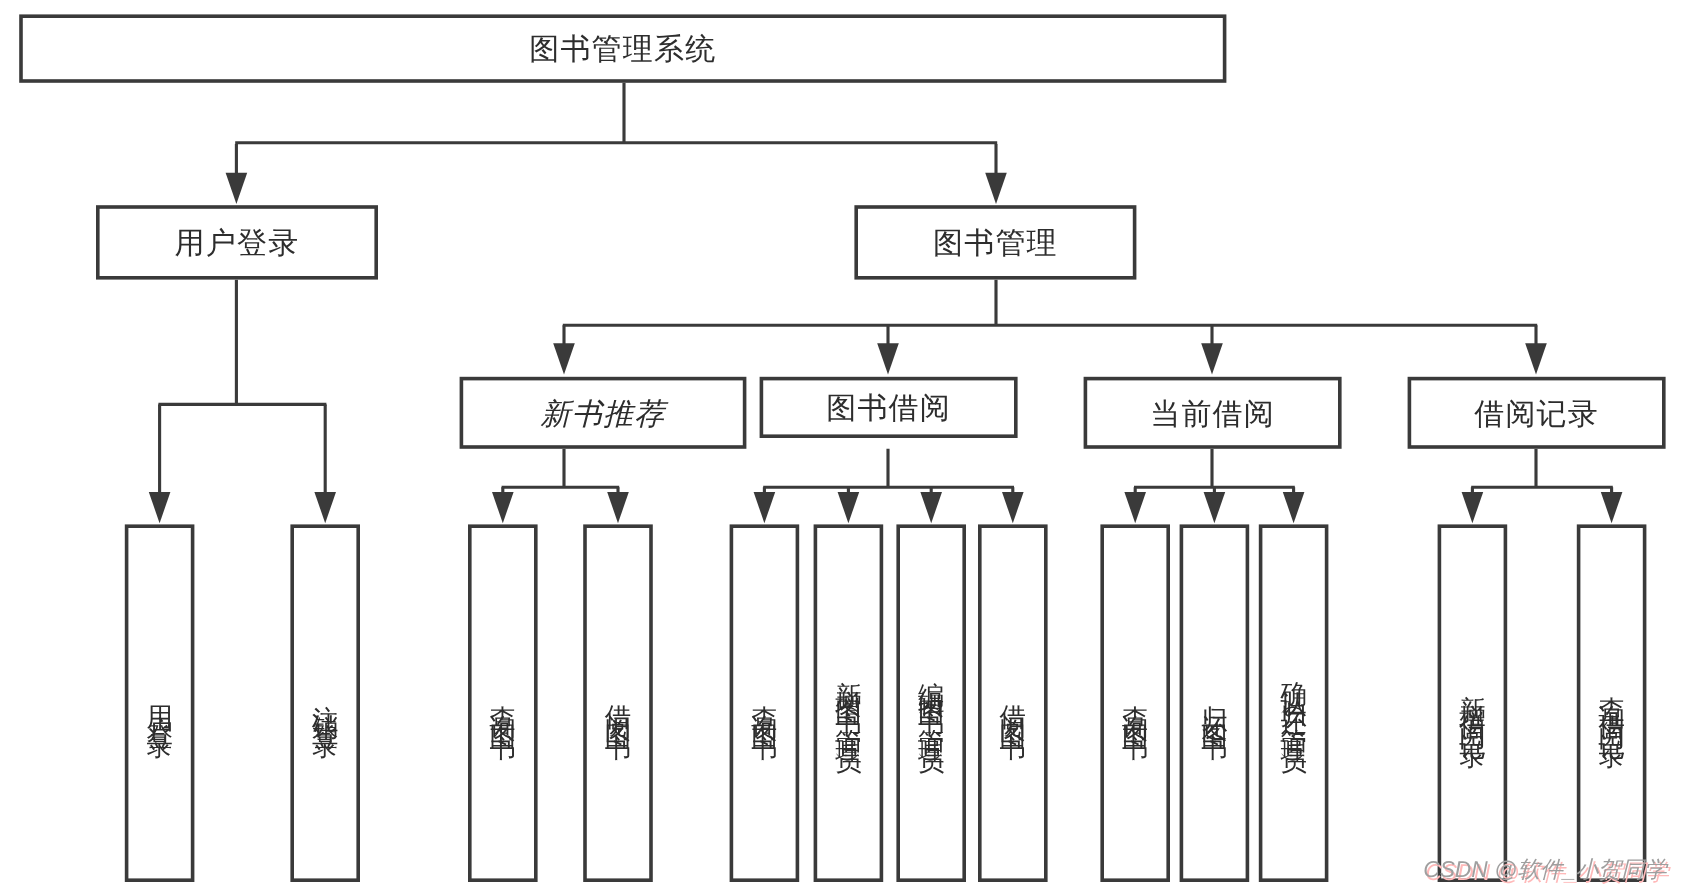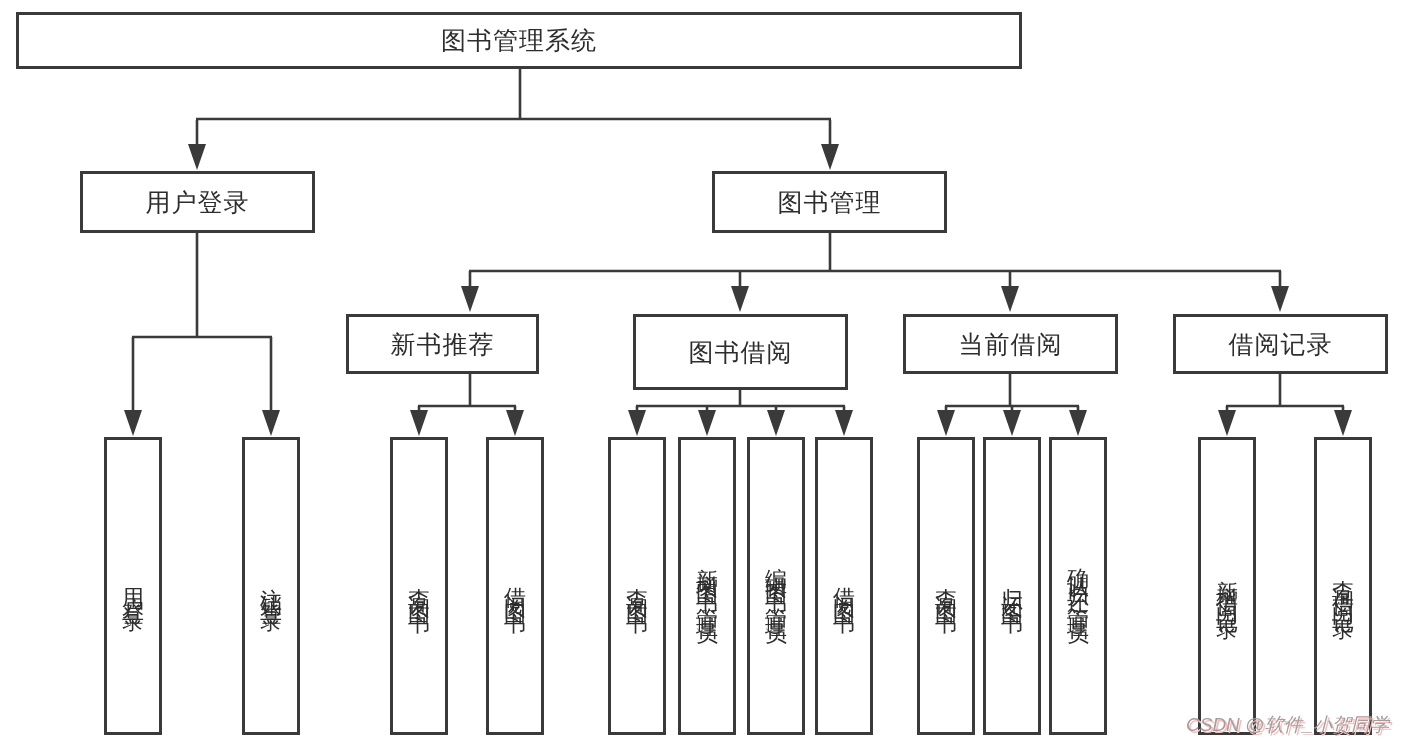--- a/index.html
+++ b/index.html
@@ -140,24 +140,24 @@
     <span class="label">图书管理系统</span>
   </div>
 
   <div class="hbox" style="left:80px; top:171px; width:235px; height:62px;">
     <span class="label">用户登录</span>
   </div>
   <div class="hbox" style="left:712px; top:171px; width:235px; height:62px;justify-content:center;">
     <span class="label">图书管理</span>
   </div>
 
-  <div class="hbox" style="left:346px; top:314px; width:193px; height:60px;">
+  <div class="hbox" style="left:383px; top:314px; width:239px; height:60px;font-style:italic;">
     <span class="label">新书推荐</span>
   </div>
-  <div class="hbox" style="left:633px; top:314px; width:215px; height:76px;">
+  <div class="hbox" style="left:633px; top:314px; width:215px; height:51px;">
     <span class="label">图书借阅</span>
   </div>
   <div class="hbox" style="left:903px; top:314px; width:215px; height:60px;justify-content:center;">
     <span class="label">当前借阅</span>
   </div>
   <div class="hbox" style="left:1173px; top:314px; width:215px; height:60px;">
     <span class="label">借阅记录</span>
   </div>
 
   <div class="vbox" style="left:104px;">

